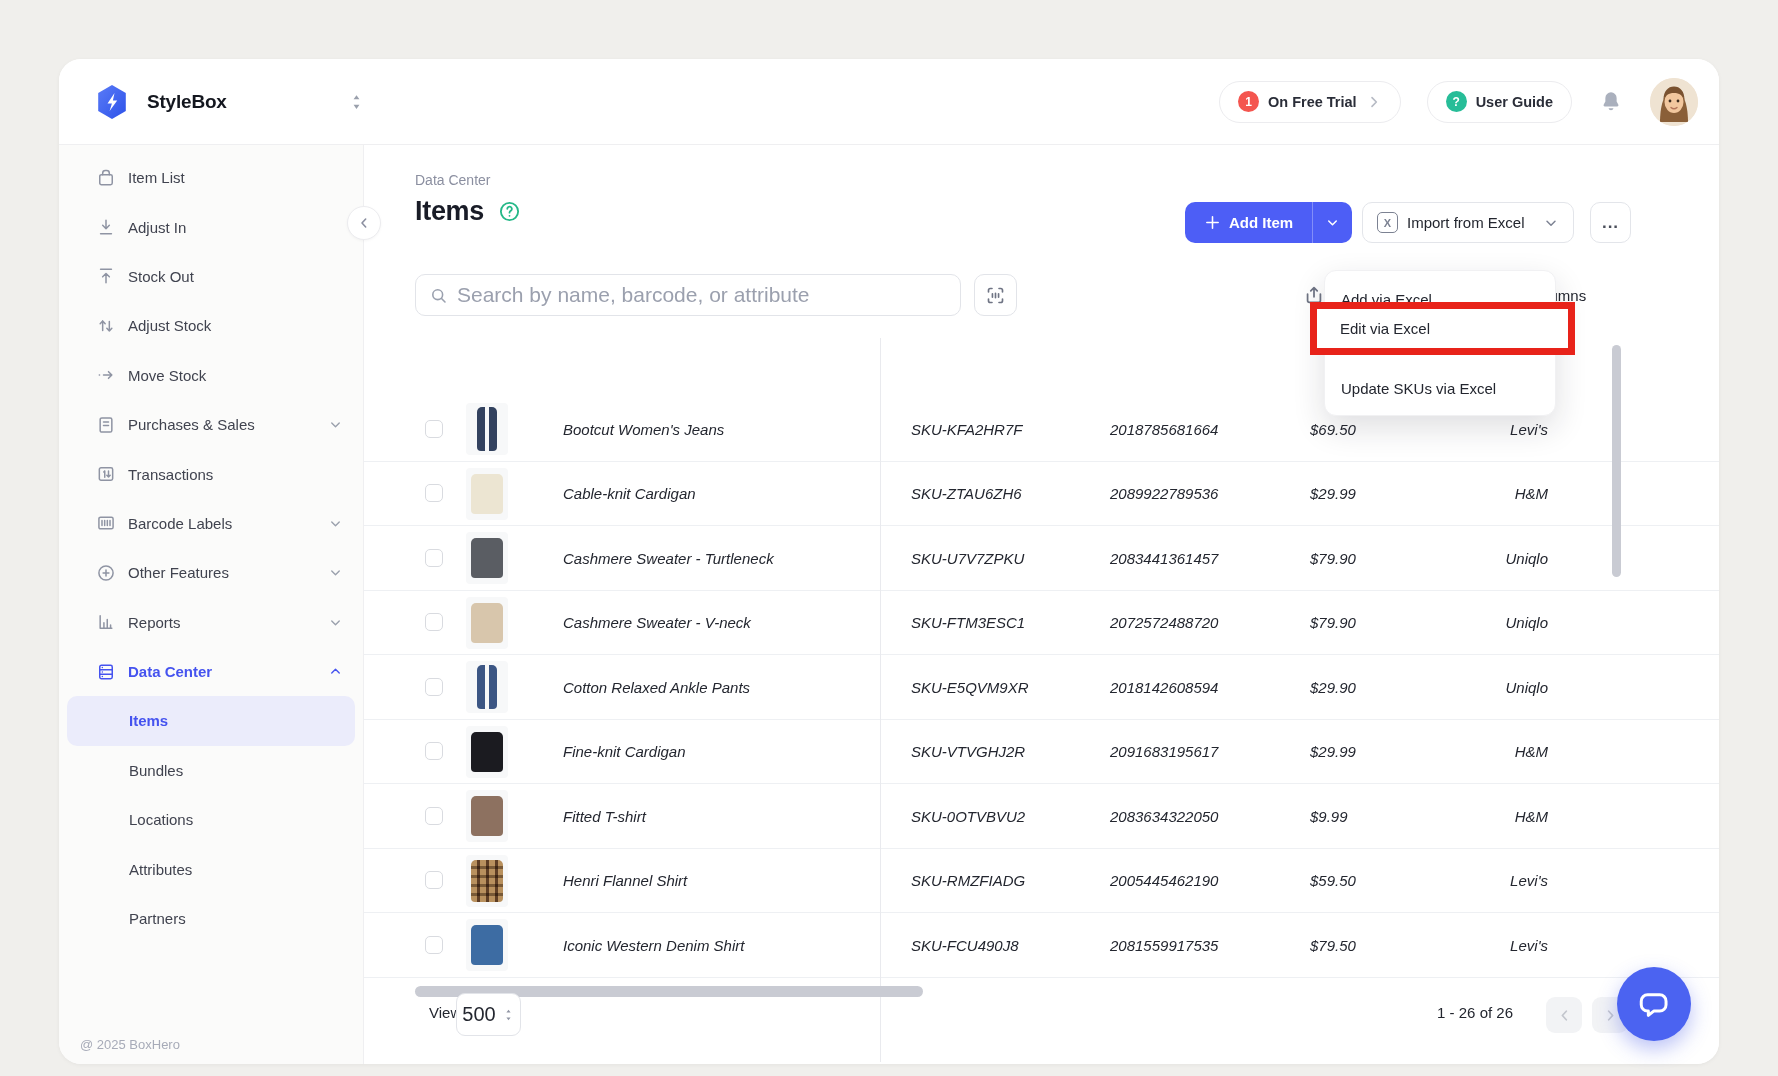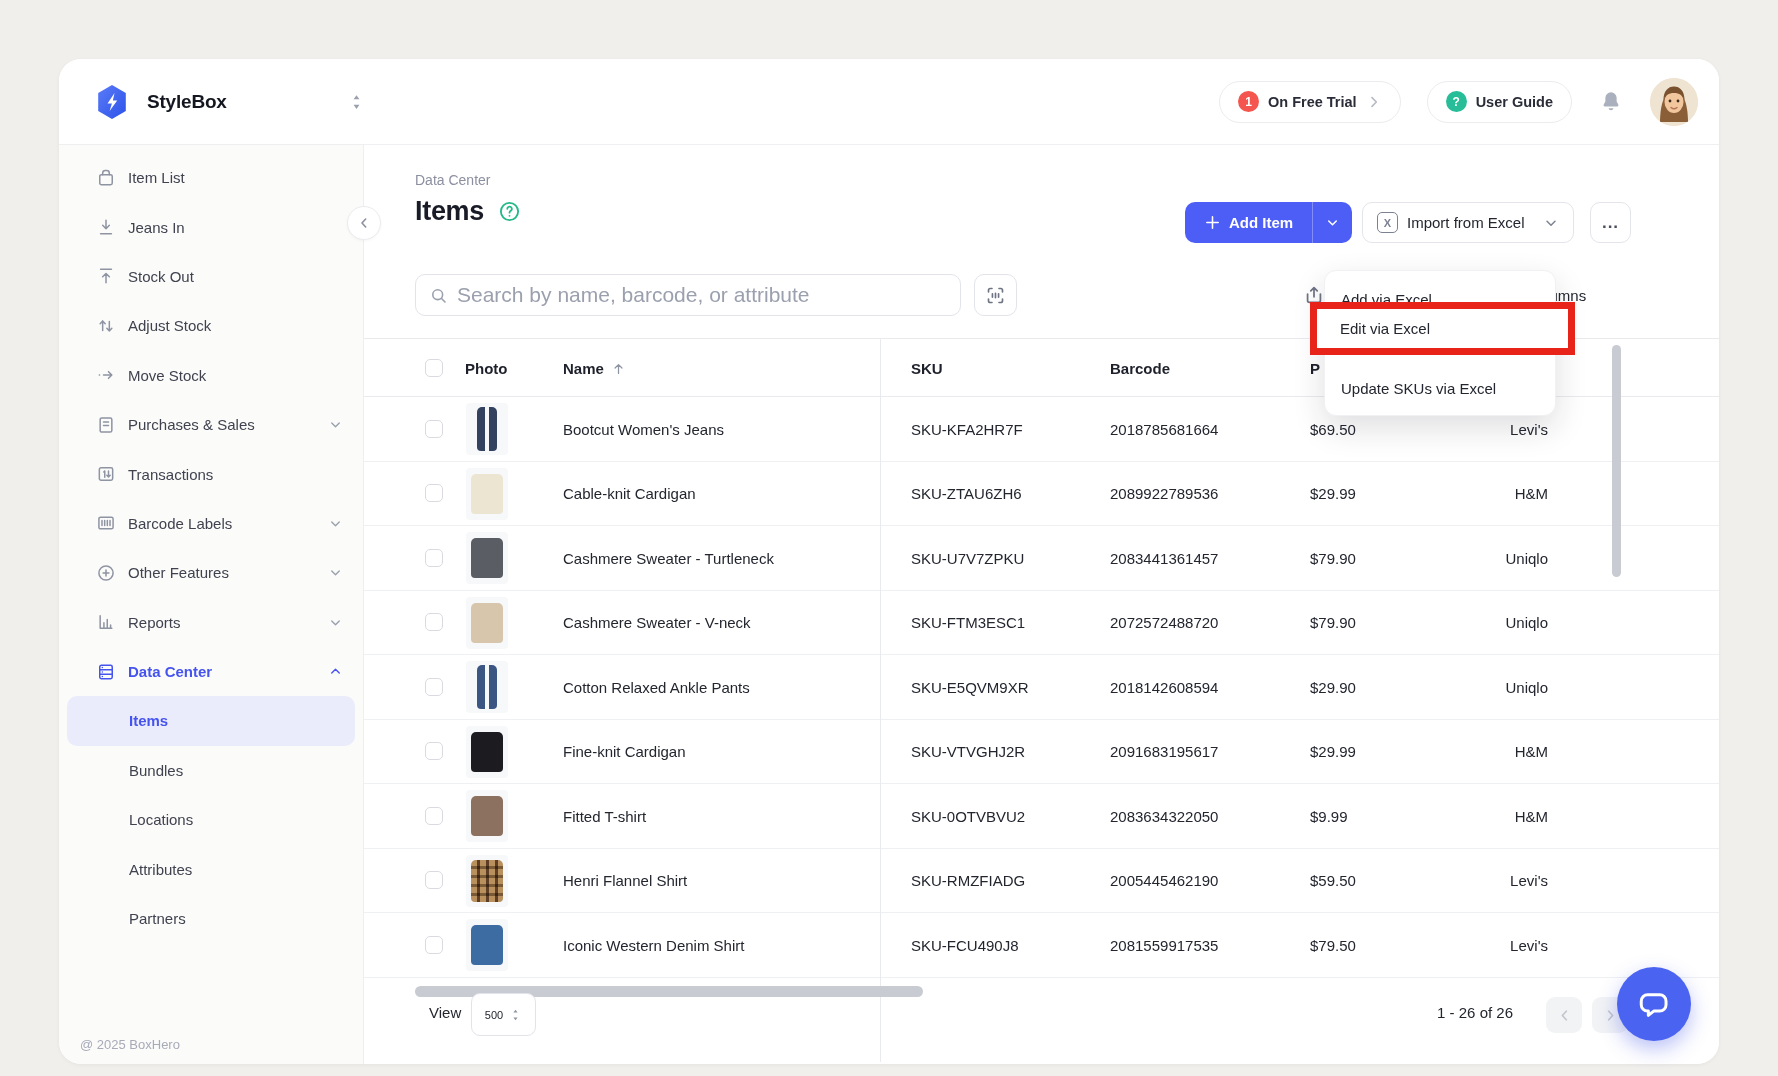--- a/index.html
+++ b/index.html
@@ -89,41 +89,41 @@
           padding:6px 0; z-index:50; }
   .menu-item { height:44.6px; display:flex; align-items:center; padding-left:16px; font-size:15px; color:#23262f; cursor:pointer; }
   .red-box { position:absolute; left:946px; top:157px; width:265px; height:53px; background:#fff;
              border:7px solid #e8231a; z-index:60; display:flex; align-items:center; padding-left:23px;
              font-size:15px; color:#23262f; cursor:pointer; }
 
   
   .table-area { position:absolute; left:0; top:193px; right:0; height:725px; }
   .thead { position:absolute; left:0; right:0; top:0; height:59px; border-top:1px solid #e9eaee; border-bottom:1px solid #e9eaee; }
   .th { position:absolute; top:50%; transform:translateY(-50%); font-size:15px; font-weight:700; color:#1e212b; }
-  .rows { position:absolute; left:0; right:0; top:59px; }
+  .rows { position:absolute; left:0; right:0; top:59px;font-style:italic; }
   .t-row { position:relative; height:64.5px; border-bottom:1px solid #eef0f3; }
   .cell { position:absolute; top:50%; transform:translateY(-50%); font-size:15px; color:#23262f; white-space:nowrap; }
   .pos-check { left:61px; } .pos-photo { left:101px; } .pos-name { left:199px; }
   .pos-sku { left:547px; } .pos-barcode { left:746px; } .pos-price { left:946px; }
   .pos-brand { left:1040px; width:144px; text-align:right; }
   .checkbox { width:18px; height:18px; border:1.5px solid #d9dbe0; border-radius:5px; background:#fff; cursor:pointer; display:block; }
   .thumb { position:absolute; left:102px; top:6px; width:42px; height:52px; background:#f7f8f9; border-radius:4px;
            display:flex; align-items:center; justify-content:center; overflow:hidden; }
   .garment { border-radius:5px 5px 4px 4px; }
   .name-sort { color:#8f94a3; display:inline-flex; vertical-align:-3px; margin-left:7px; }
   .col-divider { position:absolute; left:516px; top:0; width:1px; height:724px; background:#e9eaee; }
   .vscroll { position:absolute; left:1248px; top:7px; width:9px; height:232px; background:#c9cbd3; border-radius:5px; cursor:pointer; }
   .hscroll { position:absolute; left:51px; top:841px; width:508px; height:11px; background:#c9cbd3; border-radius:6px; cursor:pointer; }
 
   
   .pg-footer { position:absolute; left:0; right:0; bottom:0; height:90px; }
   .view-label { position:absolute; left:65px; top:30px; font-size:15px; color:#23262f; }
-  .view-select { position:absolute; left:107px; top:19px; width:65px; height:43px; border:1px solid #e2e4e9;
+  .view-select { position:absolute; left:92px; top:19px; width:65px; height:43px; border:1px solid #e2e4e9;
                  border-radius:9px; background:#fff; display:flex; align-items:center; justify-content:center; gap:6px;
-                 font-size:11px; color:#23262f; cursor:pointer; }
+                 font-size:20px; color:#23262f; cursor:pointer; }
   .view-select .ud { color:#8f94a3; display:flex; }
   .range-text { position:absolute; left:989px; width:160px; top:30px; text-align:right; font-size:15px; color:#23262f; }
   .pg-btn { position:absolute; top:23px; width:36px; height:36px; border-radius:9px; background:#f2f3f5; border:none;
             display:flex; align-items:center; justify-content:center; color:#c3c6cd; cursor:pointer; }
   .pg-prev { left:1182px; } .pg-next { left:1228px; }
 
   .chat-fab { position:absolute; left:1253px; top:822px; width:74px; height:74px; border-radius:50%;
               background:#4b63f1; display:flex; align-items:center; justify-content:center; z-index:80;
               box-shadow:0 8px 20px rgba(60,80,230,.35); cursor:pointer; }
 </style>
@@ -196,21 +196,21 @@
           </span>
           <span class="s-label">Item List</span>
         </div>
         <div class="side-item">
           <span class="s-icon">
             <svg width="20" height="20" viewBox="0 0 24 24" fill="none" stroke="currentColor" stroke-width="1.8" stroke-linecap="round" stroke-linejoin="round">
               <path d="M12 4v10m0 0l-4-4m4 4l4-4"></path>
               <path d="M5.5 20h13"></path>
             </svg>
           </span>
-          <span class="s-label">Jeans In</span>
+          <span class="s-label">Adjust In</span>
         </div>
         <div class="side-item">
           <span class="s-icon">
             <svg width="20" height="20" viewBox="0 0 24 24" fill="none" stroke="currentColor" stroke-width="1.8" stroke-linecap="round" stroke-linejoin="round">
               <path d="M5.5 4h13"></path>
               <path d="M12 20V9m0 0l-4 4m4-4l4 4"></path>
             </svg>
           </span>
           <span class="s-label">Stock Out</span>
         </div>
@@ -392,36 +392,20 @@
         <span class="cols-ic">
           <svg width="19" height="19" viewBox="0 0 24 24" fill="none" stroke="currentColor" stroke-width="1.9" stroke-linecap="round">
               <path d="M6 4.5v15M12 4.5v15M18 4.5v15"></path>
             </svg>
         </span>
         <span>Columns</span>
       </div>
     </div>
 
     <div class="table-area">
-      <div class="thead">
-        <span class="th pos-check">
-            <span class="checkbox"></span>
-          </span>
-        <span class="th pos-photo">Photo</span>
-        <span class="th pos-name">
-          <span>Name</span><span class="name-sort">
-            <svg width="15" height="15" viewBox="0 0 24 24" fill="none" stroke="currentColor" stroke-width="2" stroke-linecap="round" stroke-linejoin="round">
-                <path d="M12 19V5m0 0l-5.5 5.5M12 5l5.5 5.5"></path>
-              </svg>
-          </span>
-        </span>
-        <span class="th pos-sku">SKU</span>
-        <span class="th pos-barcode">Barcode</span>
-        <span class="th pos-price">P</span>
-      </div>
       <div class="rows">
           <div class="t-row">
             <span class="cell pos-check">
               <span class="checkbox"></span>
             </span>
             <span class="thumb">
               <span class="garment" style="width:20px;height:44px;background:linear-gradient(90deg, #33425f 0 42%, #f7f8f9 42% 58%, #33425f 58% 100%);"></span>
             </span>
             <span class="cell pos-name">Bootcut Women's Jeans</span>
             <span class="cell pos-sku">SKU-KFA2HR7F</span>

